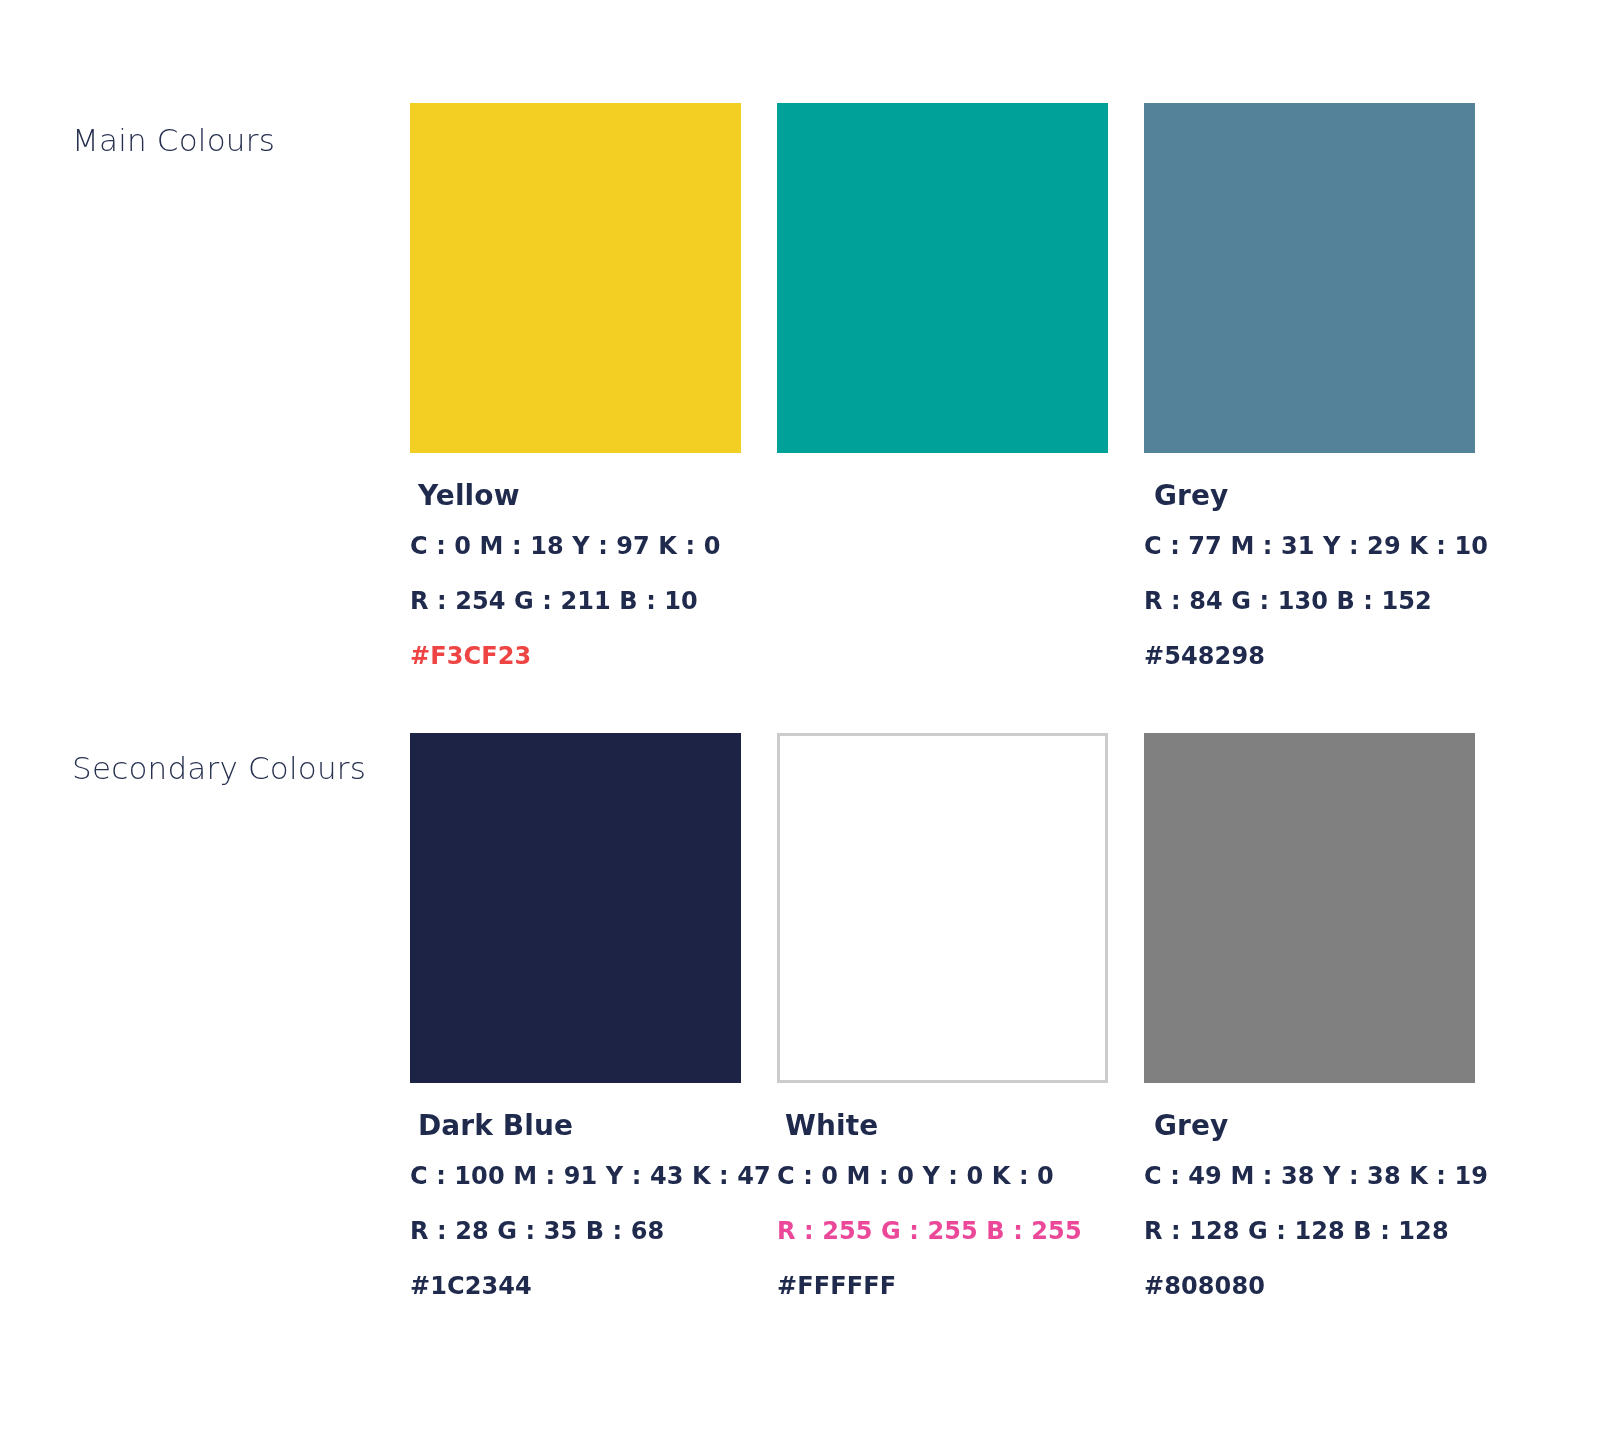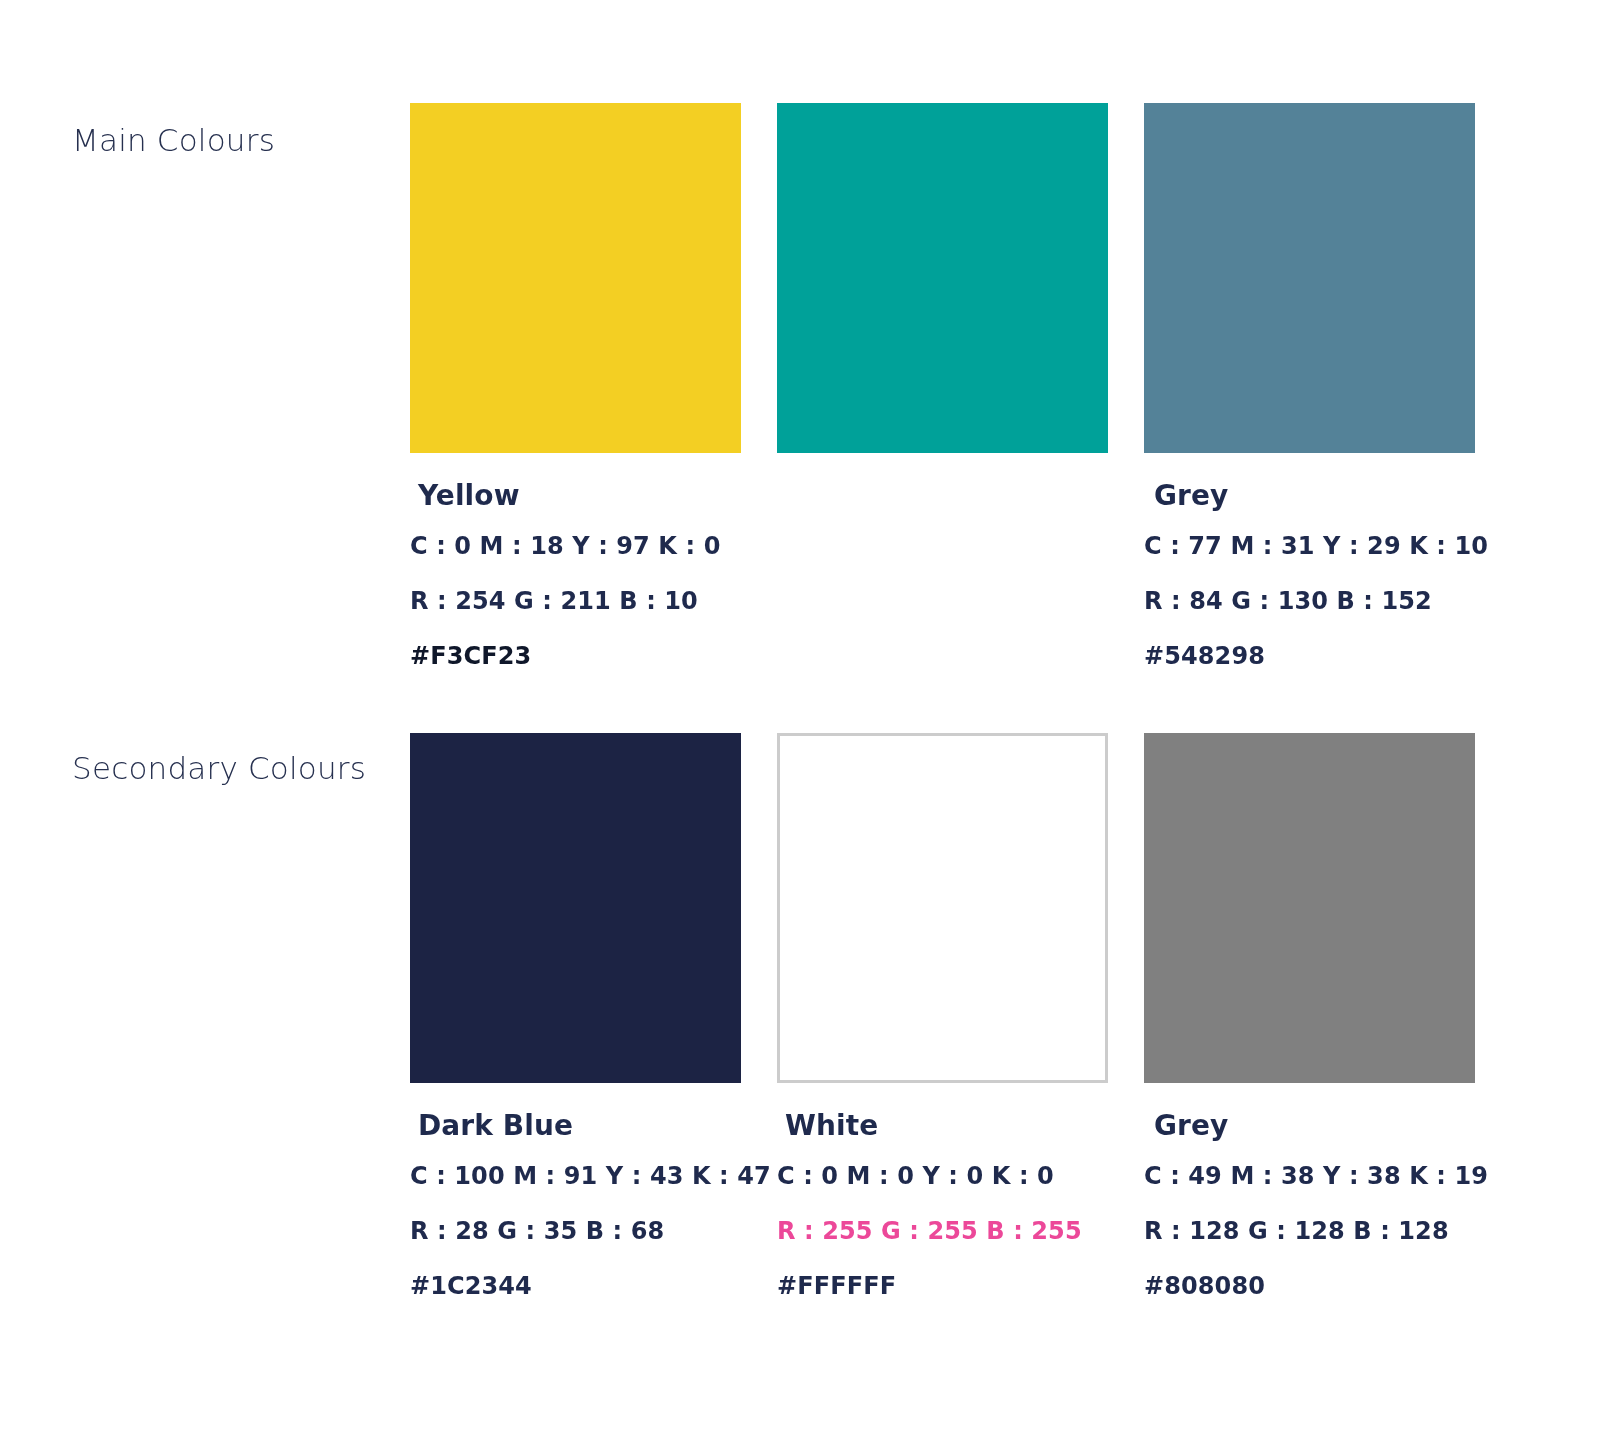--- a/index.html
+++ b/index.html
@@ -99,21 +99,21 @@
   <div class="section-label main-label" style="color: rgb(38, 48, 79);">Main Colours</div>
 
   <div class="swatch-row row-main">
 
     <div class="swatch-cell col-1">
       <div class="swatch-chip" style="background-color: rgb(243, 207, 35);"></div>
       <div class="swatch-info">
         <div class="swatch-name" style="color: rgb(31, 42, 77);">Yellow</div>
         <div class="swatch-spec cmyk" style="color: rgb(31, 42, 77);">C : 0 M : 18 Y : 97 K : 0</div>
         <div class="swatch-spec rgb" style="color: rgb(31, 42, 77);">R : 254  G : 211 B : 10</div>
-        <div class="swatch-spec hex" style="color: #0f172a;">#F3CF23</div>
+        <div class="swatch-spec hex" style="color: #ef4444;">#F3CF23</div>
       </div>
     </div>
 
     <div class="swatch-cell col-2">
       <div class="swatch-chip" style="background-color: rgb(0, 161, 153);"></div>
     </div>
 
     <div class="swatch-cell col-3">
       <div class="swatch-chip" style="background-color: rgb(84, 130, 152);"></div>
       <div class="swatch-info">

